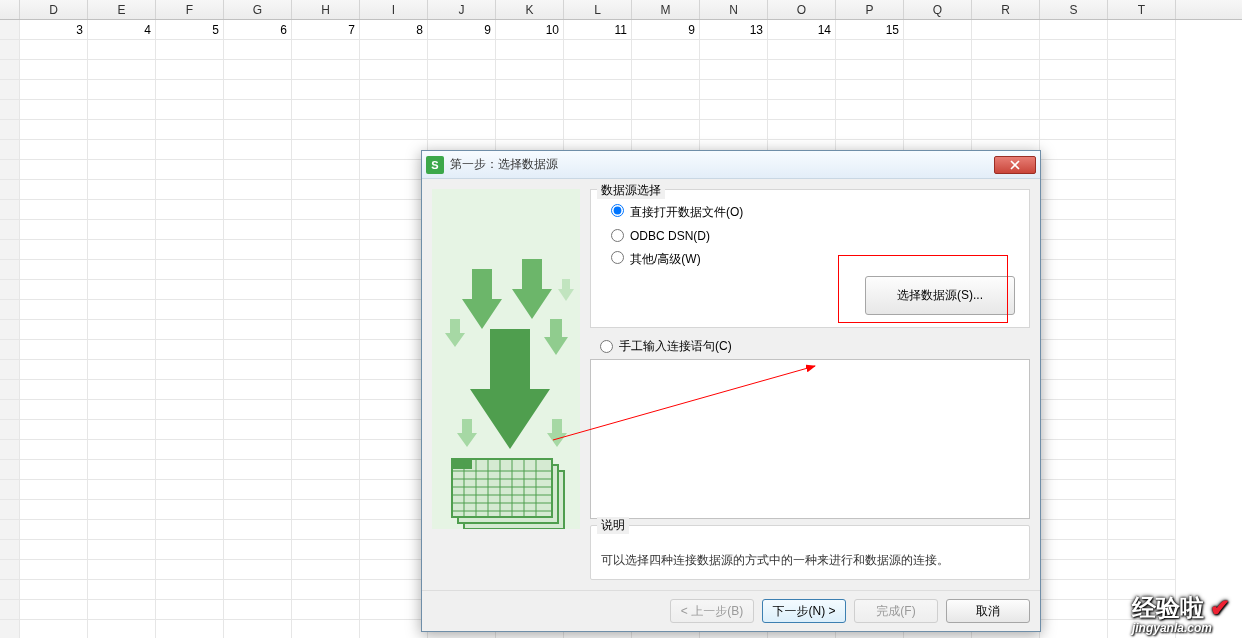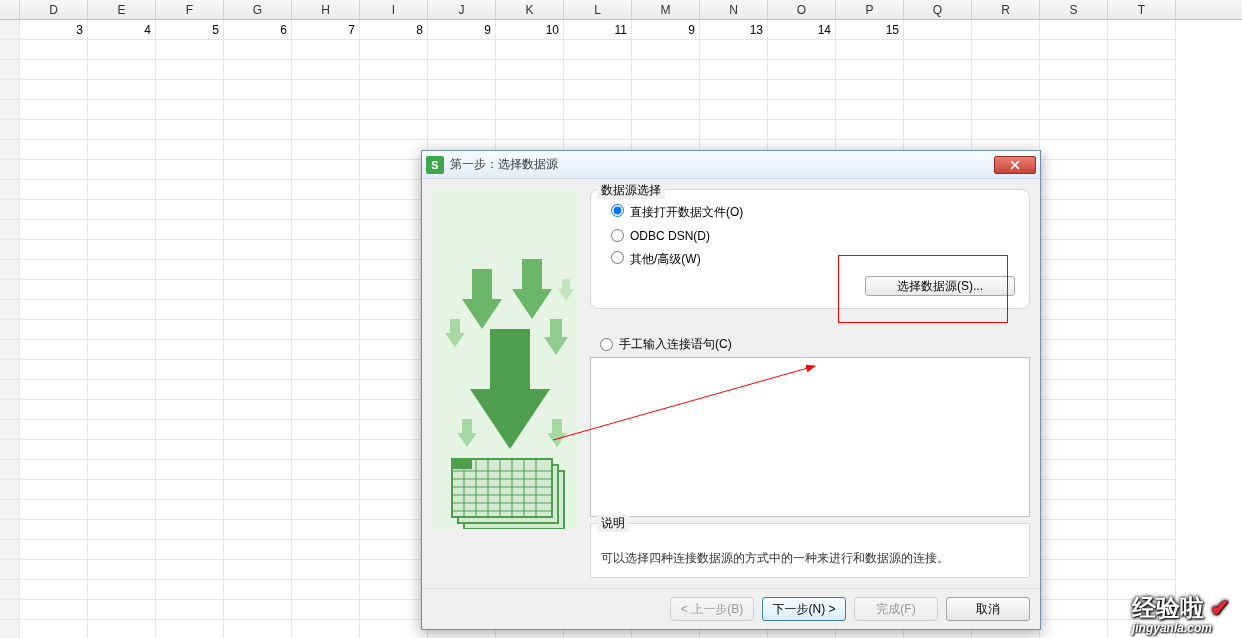--- a/index.html
+++ b/index.html
@@ -102,25 +102,25 @@
       position: relative;
       overflow: hidden;
     }
     .right-panel {
       flex: 1;
       display: flex;
       flex-direction: column;
     }
     .group {
       border: 1px solid #d6d6d6;
-      border-radius: 8px;
+      border-radius: 0;
       padding: 10px 10px 12px 10px;
       position: relative;
       background: #fff;
-      margin-bottom: 23px;
+      margin-bottom: 6px;
     }
     .group-label {
       position: absolute;
       top: -8px;
       left: 6px;
       background: #f0f0f0;
       padding: 0 4px;
       font-size: 12px;
     }
     .radio-line {
@@ -131,21 +131,21 @@
     }
     .radio-line input { width: 13px; height:13px; }
     .source-btn-wrap {
       display: flex;
       justify-content: flex-end;
       margin-top: 4px;
       margin-right: 4px;
     }
     .win-btn {
       min-width: 150px;
-      height: 20px;
+      height: 39px;
       background: linear-gradient(#fdfdfd,#e7e7e7);
       border: 1px solid #a6a6a6;
       border-radius: 3px;
       font-size: 12px;
       padding: 0 14px;
       color: #000;
     }
     .win-btn:disabled { color: #9a9a9a; }
     .radio-standalone {
       display: flex;

